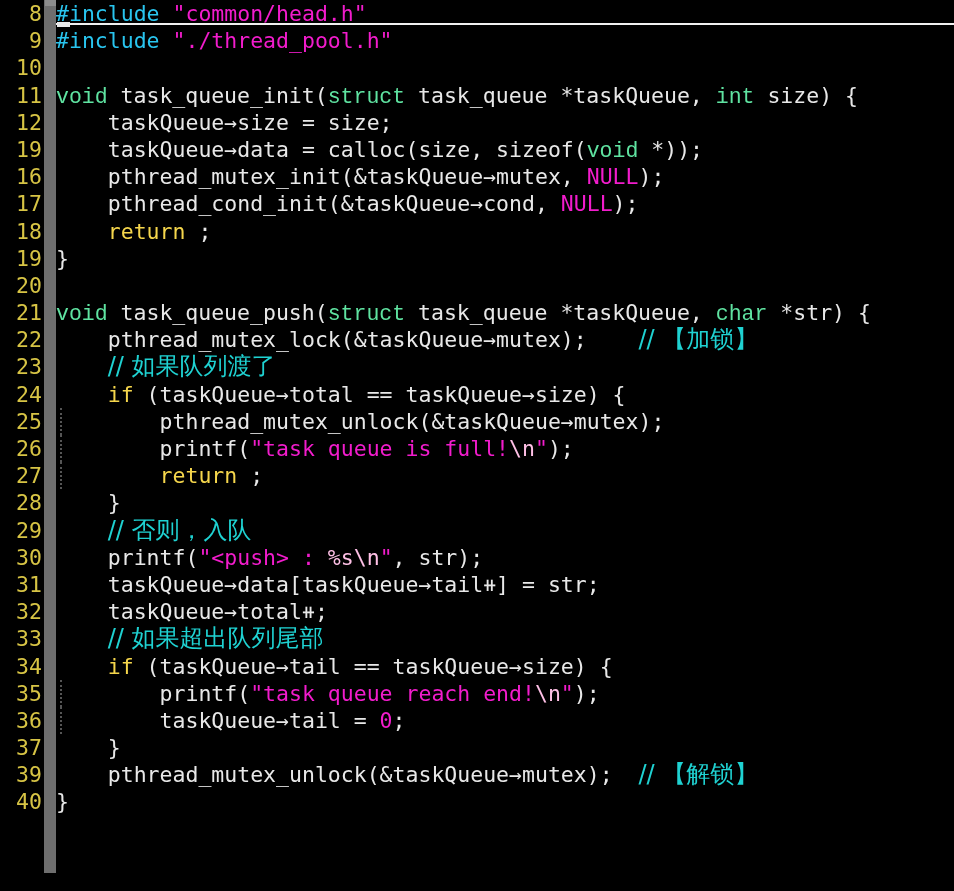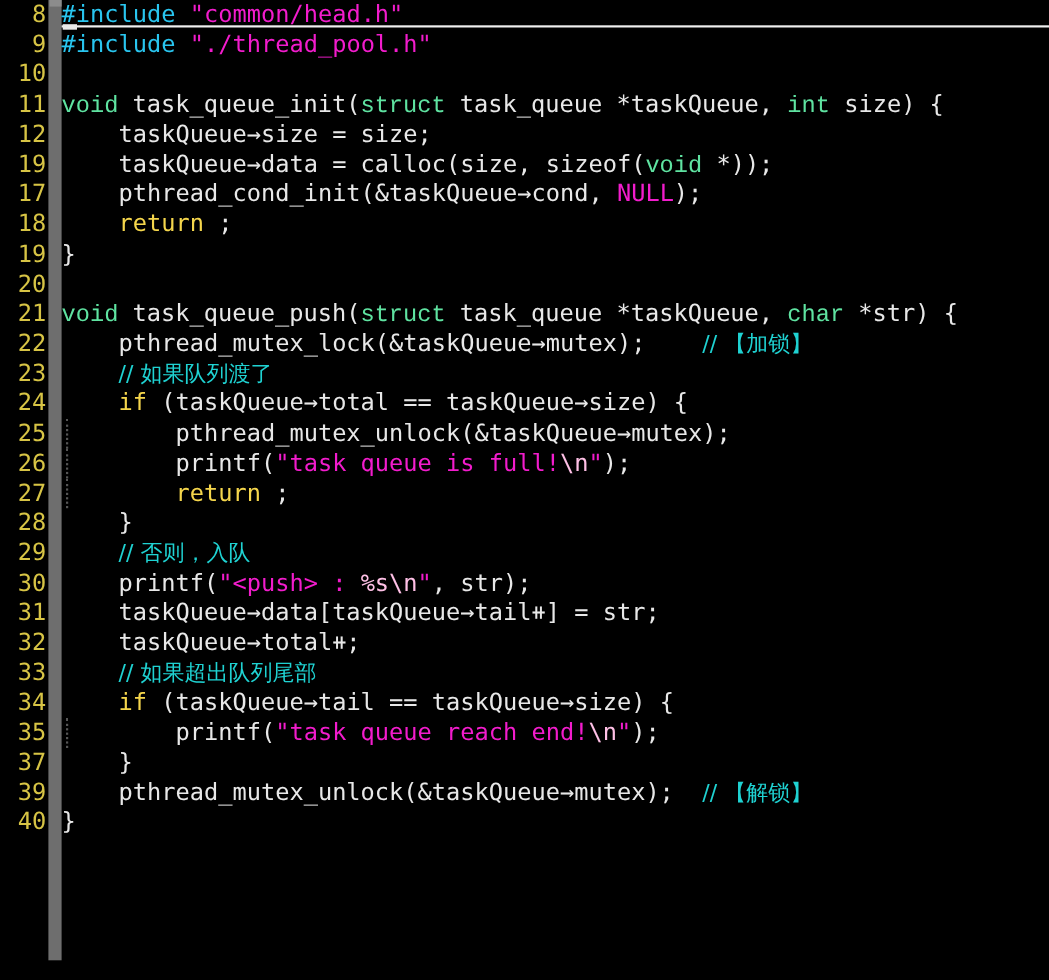--- a/index.html
+++ b/index.html
@@ -127,55 +127,57 @@
   .kw       { color: #f5d64c; }  
   .type     { color: #5fe3a1; font-family: Liberation Mono, monospace; }  
   .pre      { color: #29c5ef; }  
   .str      { color: #f21ccc; }  
   .esc      { color: #ffc0e6; }  
   .num      { color: #f21ccc; }  
   .cmt      { color: #1fd2d2; }  
   .id       { color: #e8e8e8; }
   .op       { color: #e8e8e8; }
 
-  .cjk { font-family: "DejaVu Sans", sans-serif; font-size: 20px; }
+  .cjk { font-family: "DejaVu Sans", sans-serif; font-size: 24px; }
 </style>
 </head>
 <body>
 
 <div id="editor">
 
   <div id="scroll-track"></div>
   <div id="scroll-thumb" style="top: 0px; height: 873.18px;"></div>
   <div id="scroll-thumb-top"></div>
 
   <div class="code-lines" id="code-lines">
       <div class="line cursorline"><span class="lnum">8</span><span class="gutter-gap"> </span><span class="txt"><span class="pre">#include</span><span class="op"> </span><span class="str">"common/head.h"</span></span><span class="cursor-block"></span></div>
       <div class="line"><span class="lnum">9</span><span class="gutter-gap"> </span><span class="txt"><span class="pre">#include</span><span class="op"> </span><span class="str">"./thread_pool.h"</span></span></div>
       <div class="line"><span class="lnum">10</span><span class="gutter-gap"> </span><span class="txt"></span></div>
       <div class="line"><span class="lnum">11</span><span class="gutter-gap"> </span><span class="txt"><span class="type">void</span><span class="id"> task_queue_init(</span><span class="type">struct</span><span class="id"> task_queue *taskQueue, </span><span class="type">int</span><span class="id"> size) {</span></span></div>
       <div class="line"><span class="lnum">12</span><span class="gutter-gap"> </span><span class="txt"><span class="id">    taskQueue→size = size;</span></span></div>
       <div class="line"><span class="lnum">19</span><span class="gutter-gap"> </span><span class="txt"><span class="id">    taskQueue→data = calloc(size, sizeof(</span><span class="type">void</span><span class="id"> *));</span></span></div>
+      <div class="line"><span class="lnum">16</span><span class="gutter-gap"> </span><span class="txt"><span class="id">    pthread_mutex_init(&amp;taskQueue→mutex, </span><span class="num">NULL</span><span class="id">);</span></span></div>
       <div class="line"><span class="lnum">17</span><span class="gutter-gap"> </span><span class="txt"><span class="id">    pthread_cond_init(&amp;taskQueue→cond, </span><span class="num">NULL</span><span class="id">);</span></span></div>
       <div class="line"><span class="lnum">18</span><span class="gutter-gap"> </span><span class="txt"><span class="id">    </span><span class="kw">return</span><span class="id"> ;</span></span></div>
       <div class="line"><span class="lnum">19</span><span class="gutter-gap"> </span><span class="txt"><span class="id">}</span></span></div>
       <div class="line"><span class="lnum">20</span><span class="gutter-gap"> </span><span class="txt"></span></div>
       <div class="line"><span class="lnum">21</span><span class="gutter-gap"> </span><span class="txt"><span class="type">void</span><span class="id"> task_queue_push(</span><span class="type">struct</span><span class="id"> task_queue *taskQueue, </span><span class="type">char</span><span class="id"> *str) {</span></span></div>
       <div class="line"><span class="lnum">22</span><span class="gutter-gap"> </span><span class="txt"><span class="id">    pthread_mutex_lock(&amp;taskQueue→mutex);    </span><span class="cmt cjk">// 【加锁】</span></span></div>
       <div class="line"><span class="lnum">23</span><span class="gutter-gap"> </span><span class="txt"><span class="id">    </span><span class="cmt cjk">// 如果队列渡了</span></span></div>
       <div class="line"><span class="lnum">24</span><span class="gutter-gap"> </span><span class="txt"><span class="id">    </span><span class="kw">if</span><span class="id"> (taskQueue→total == taskQueue→size) {</span></span></div>
       <div class="line"><span class="lnum">25</span><span class="gutter-gap"> </span><span class="iguide" style="left: 60px;"></span><span class="txt"><span class="id">        pthread_mutex_unlock(&amp;taskQueue→mutex);</span></span></div>
       <div class="line"><span class="lnum">26</span><span class="gutter-gap"> </span><span class="iguide" style="left: 60px;"></span><span class="txt"><span class="id">        printf(</span><span class="str">"task queue is full!</span><span class="esc">\n</span><span class="str">"</span><span class="id">);</span></span></div>
       <div class="line"><span class="lnum">27</span><span class="gutter-gap"> </span><span class="iguide" style="left: 60px;"></span><span class="txt"><span class="id">        </span><span class="kw">return</span><span class="id"> ;</span></span></div>
       <div class="line"><span class="lnum">28</span><span class="gutter-gap"> </span><span class="txt"><span class="id">    }</span></span></div>
       <div class="line"><span class="lnum">29</span><span class="gutter-gap"> </span><span class="txt"><span class="id">    </span><span class="cmt cjk">// 否则，入队</span></span></div>
       <div class="line"><span class="lnum">30</span><span class="gutter-gap"> </span><span class="txt"><span class="id">    printf(</span><span class="str">"&lt;push&gt; : </span><span class="esc">%s</span><span class="esc">\n</span><span class="str">"</span><span class="id">, str);</span></span></div>
       <div class="line"><span class="lnum">31</span><span class="gutter-gap"> </span><span class="txt"><span class="id">    taskQueue→data[taskQueue→tail⧺] = str;</span></span></div>
       <div class="line"><span class="lnum">32</span><span class="gutter-gap"> </span><span class="txt"><span class="id">    taskQueue→total⧺;</span></span></div>
       <div class="line"><span class="lnum">33</span><span class="gutter-gap"> </span><span class="txt"><span class="id">    </span><span class="cmt cjk">// 如果超出队列尾部</span></span></div>
       <div class="line"><span class="lnum">34</span><span class="gutter-gap"> </span><span class="txt"><span class="id">    </span><span class="kw">if</span><span class="id"> (taskQueue→tail == taskQueue→size) {</span></span></div>
       <div class="line"><span class="lnum">35</span><span class="gutter-gap"> </span><span class="iguide" style="left: 60px;"></span><span class="txt"><span class="id">        printf(</span><span class="str">"task queue reach end!</span><span class="esc">\n</span><span class="str">"</span><span class="id">);</span></span></div>
+      <div class="line"><span class="lnum">36</span><span class="gutter-gap"> </span><span class="iguide" style="left: 60px;"></span><span class="txt"><span class="id">        taskQueue→tail = </span><span class="num">0</span><span class="id">;</span></span></div>
       <div class="line"><span class="lnum">37</span><span class="gutter-gap"> </span><span class="txt"><span class="id">    }</span></span></div>
       <div class="line"><span class="lnum">39</span><span class="gutter-gap"> </span><span class="txt"><span class="id">    pthread_mutex_unlock(&amp;taskQueue→mutex);  </span><span class="cmt cjk">// 【解锁】</span></span></div>
       <div class="line"><span class="lnum">40</span><span class="gutter-gap"> </span><span class="txt"><span class="id">}</span></span></div>
     </div>
 
 </div>
 
 </body></html>

